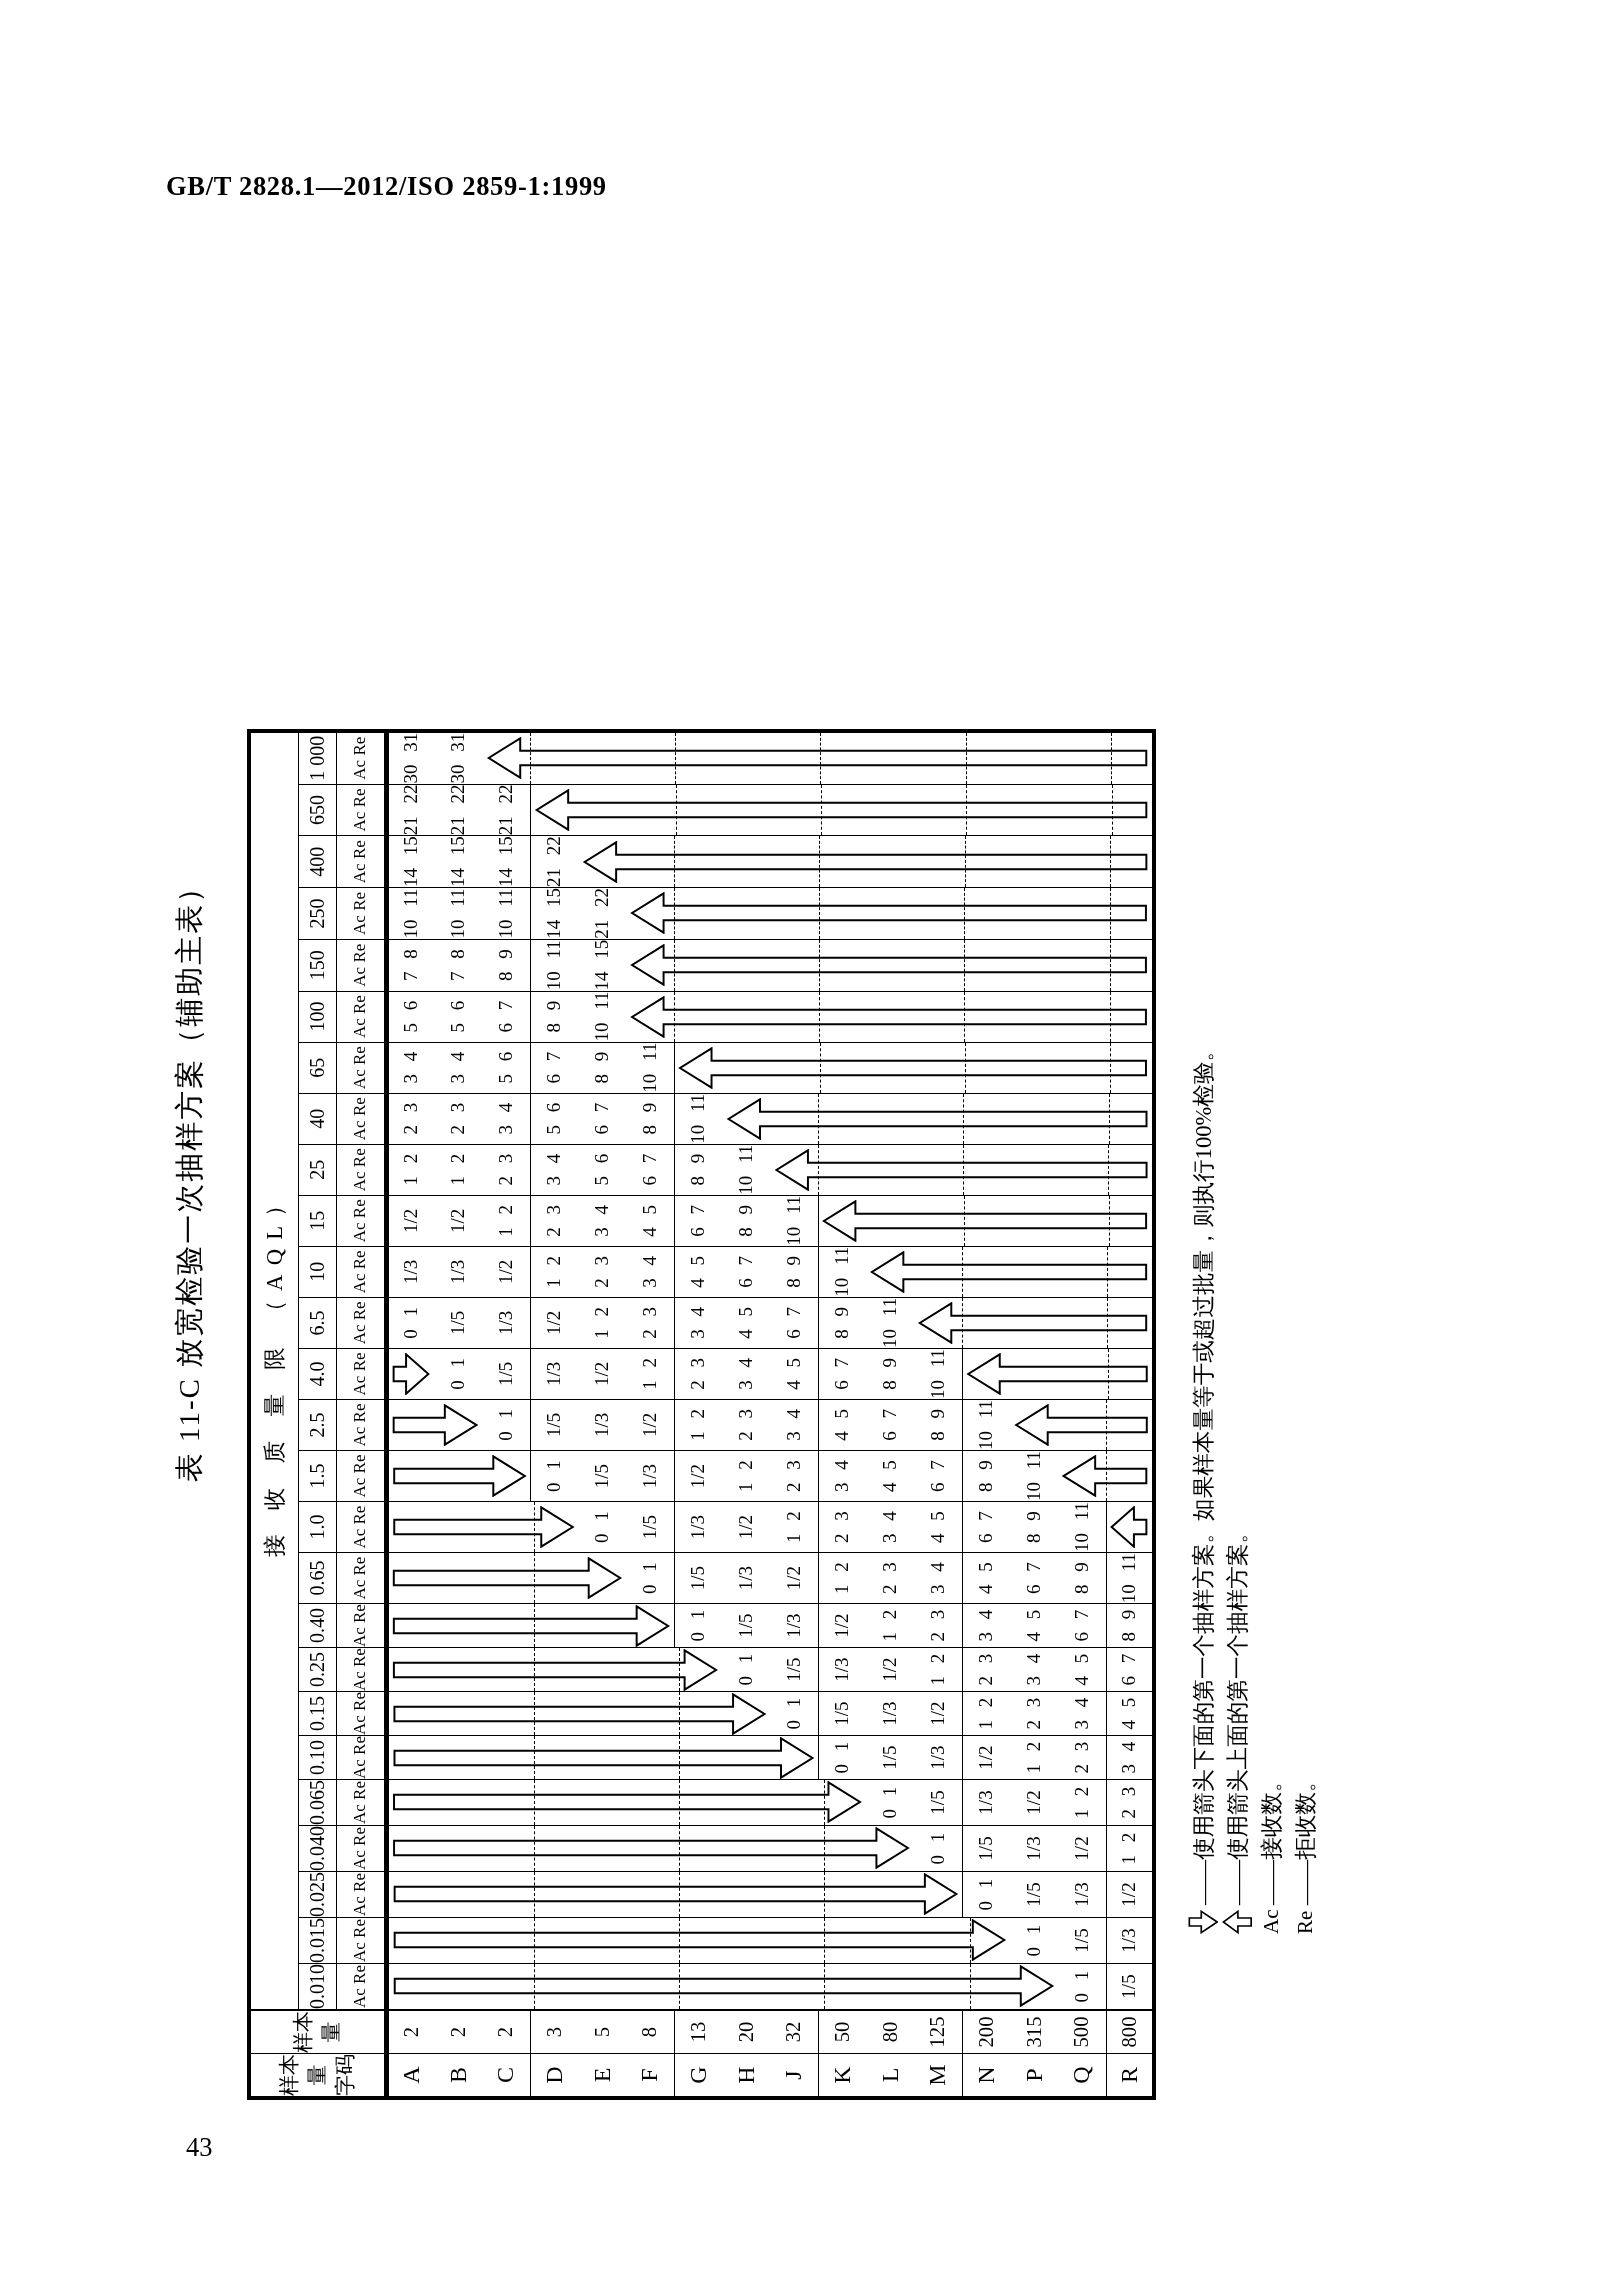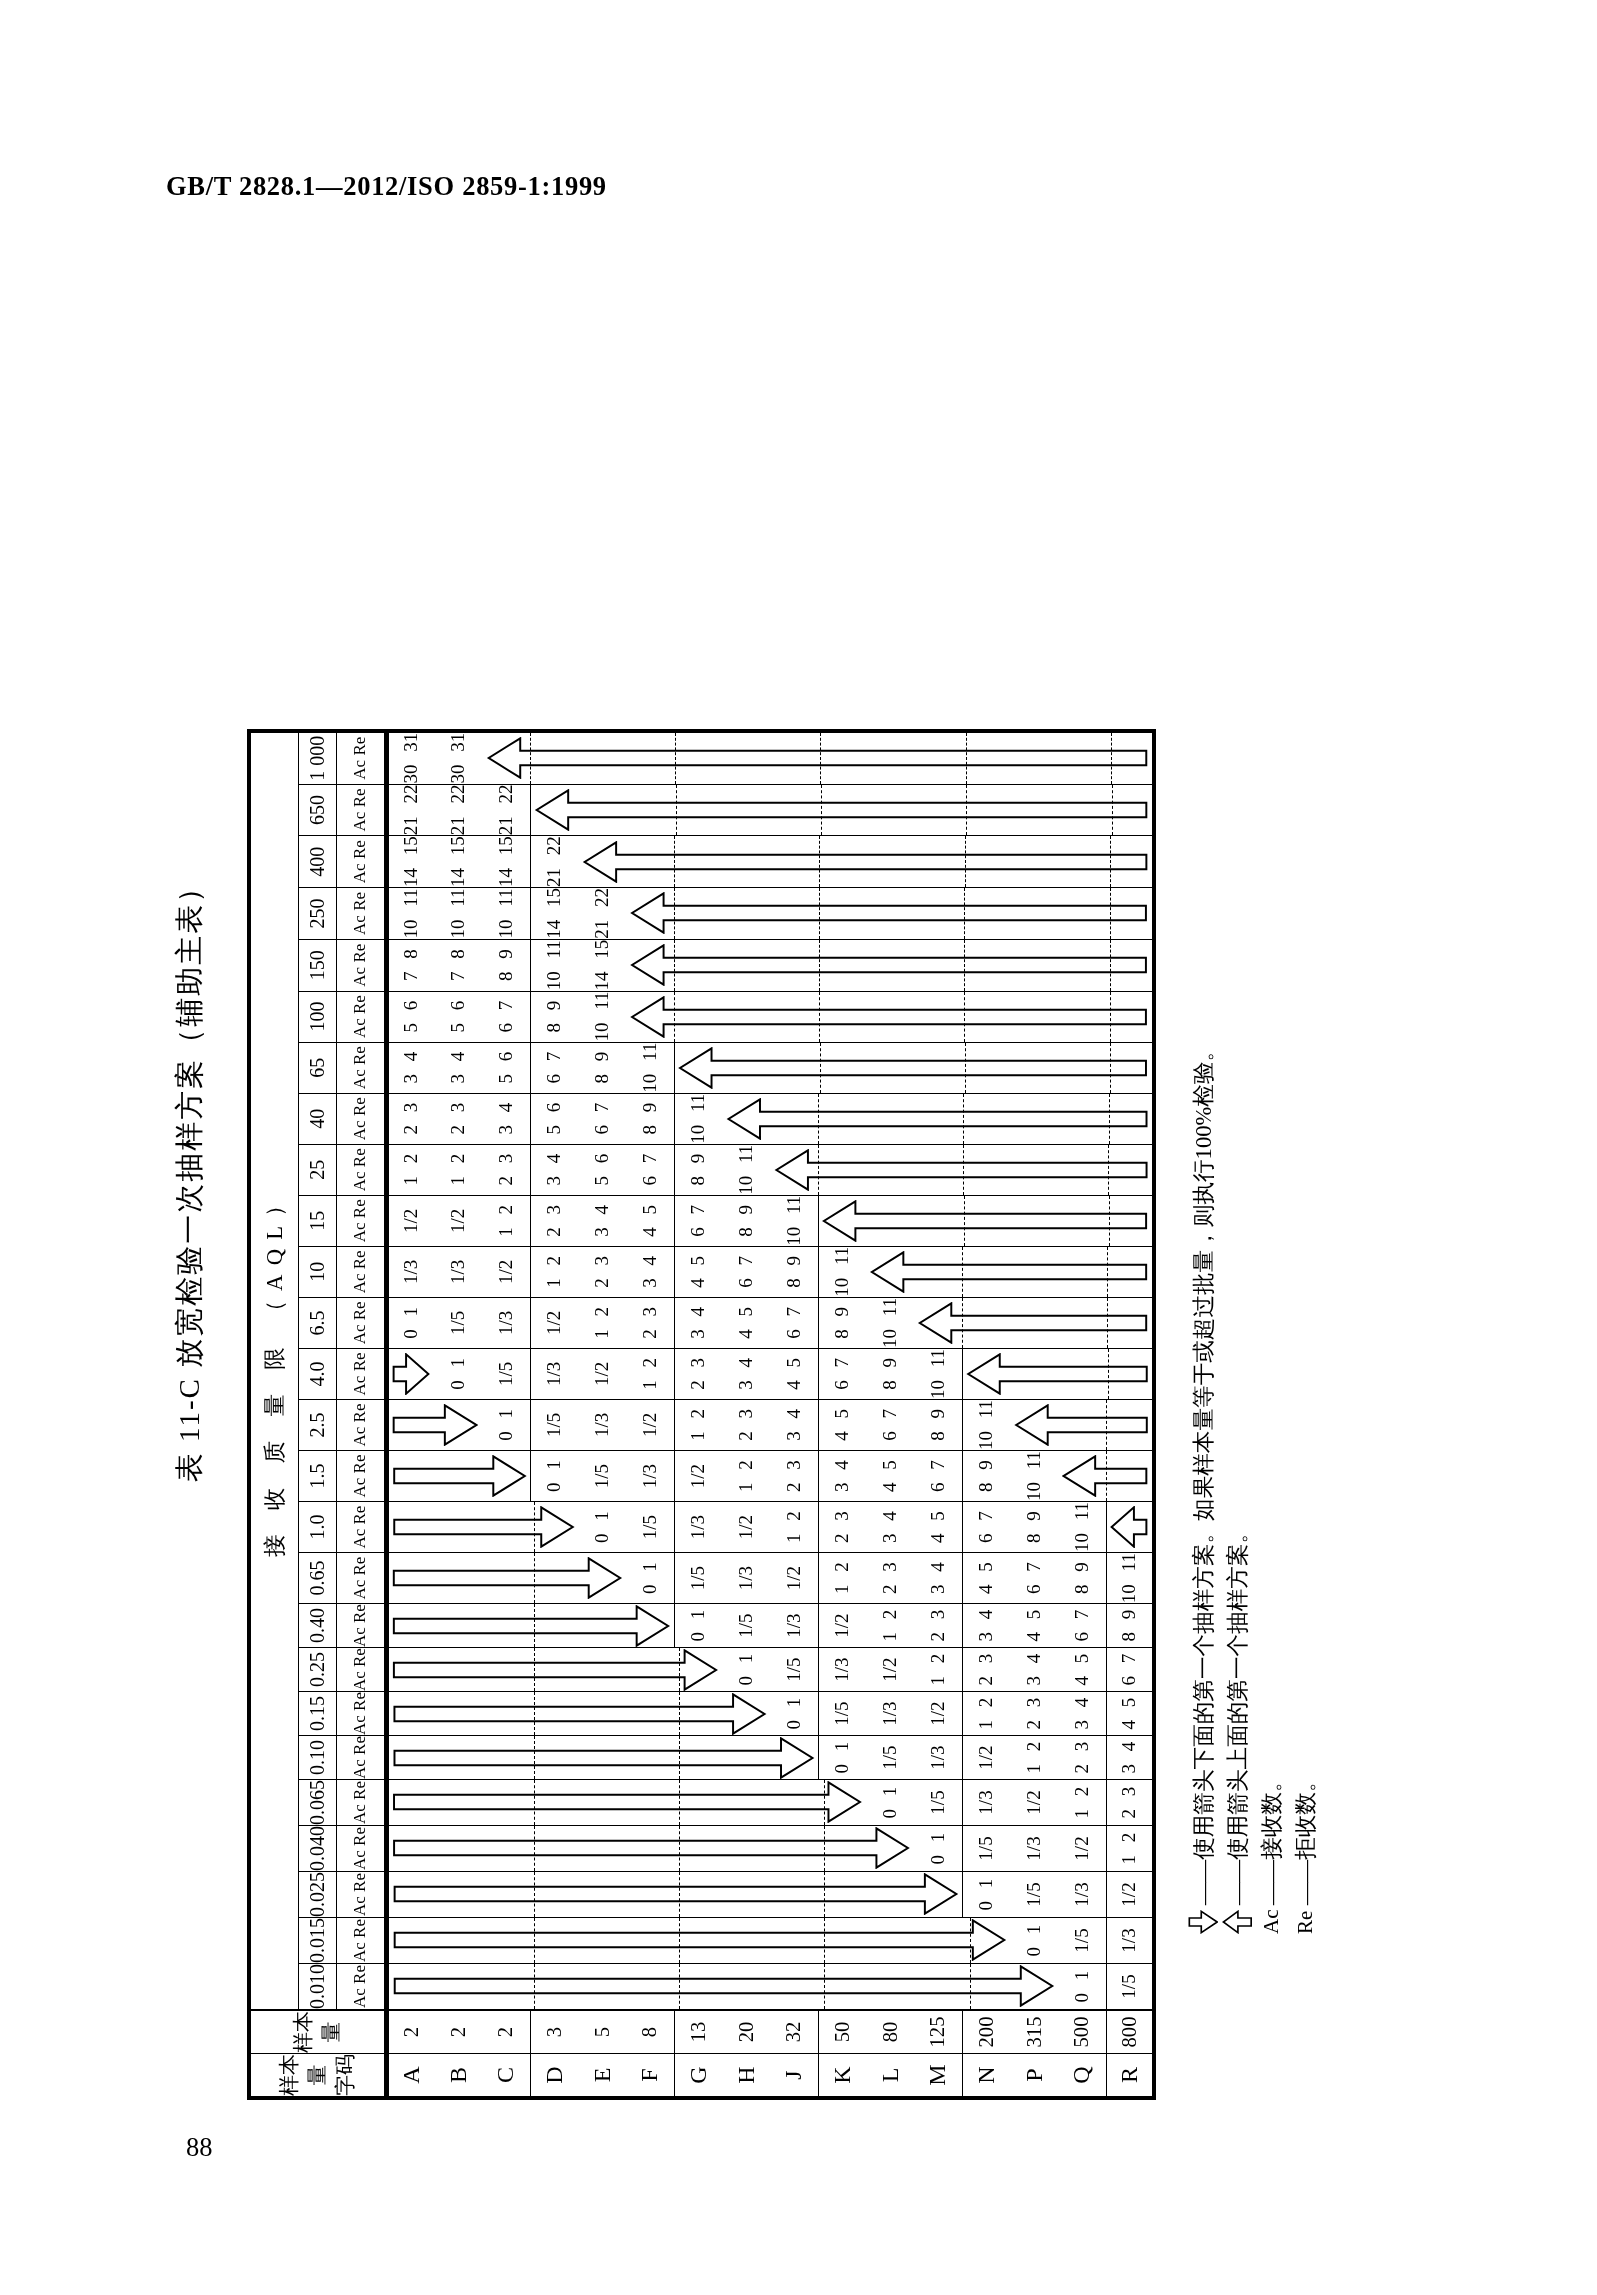--- a/index.html
+++ b/index.html
@@ -599,15 +599,15 @@
           <span class="sym pref">Ac</span>
           <span>——接收数。</span>
         </div>
         <div class="lline">
           <span class="sym pref">Re</span>
           <span>——拒收数。</span>
         </div>
       </div>
   </div>
 
-  <div id="page-num">88</div>
+  <div id="page-num">43</div>
 </div>
 
 
 </body></html>

